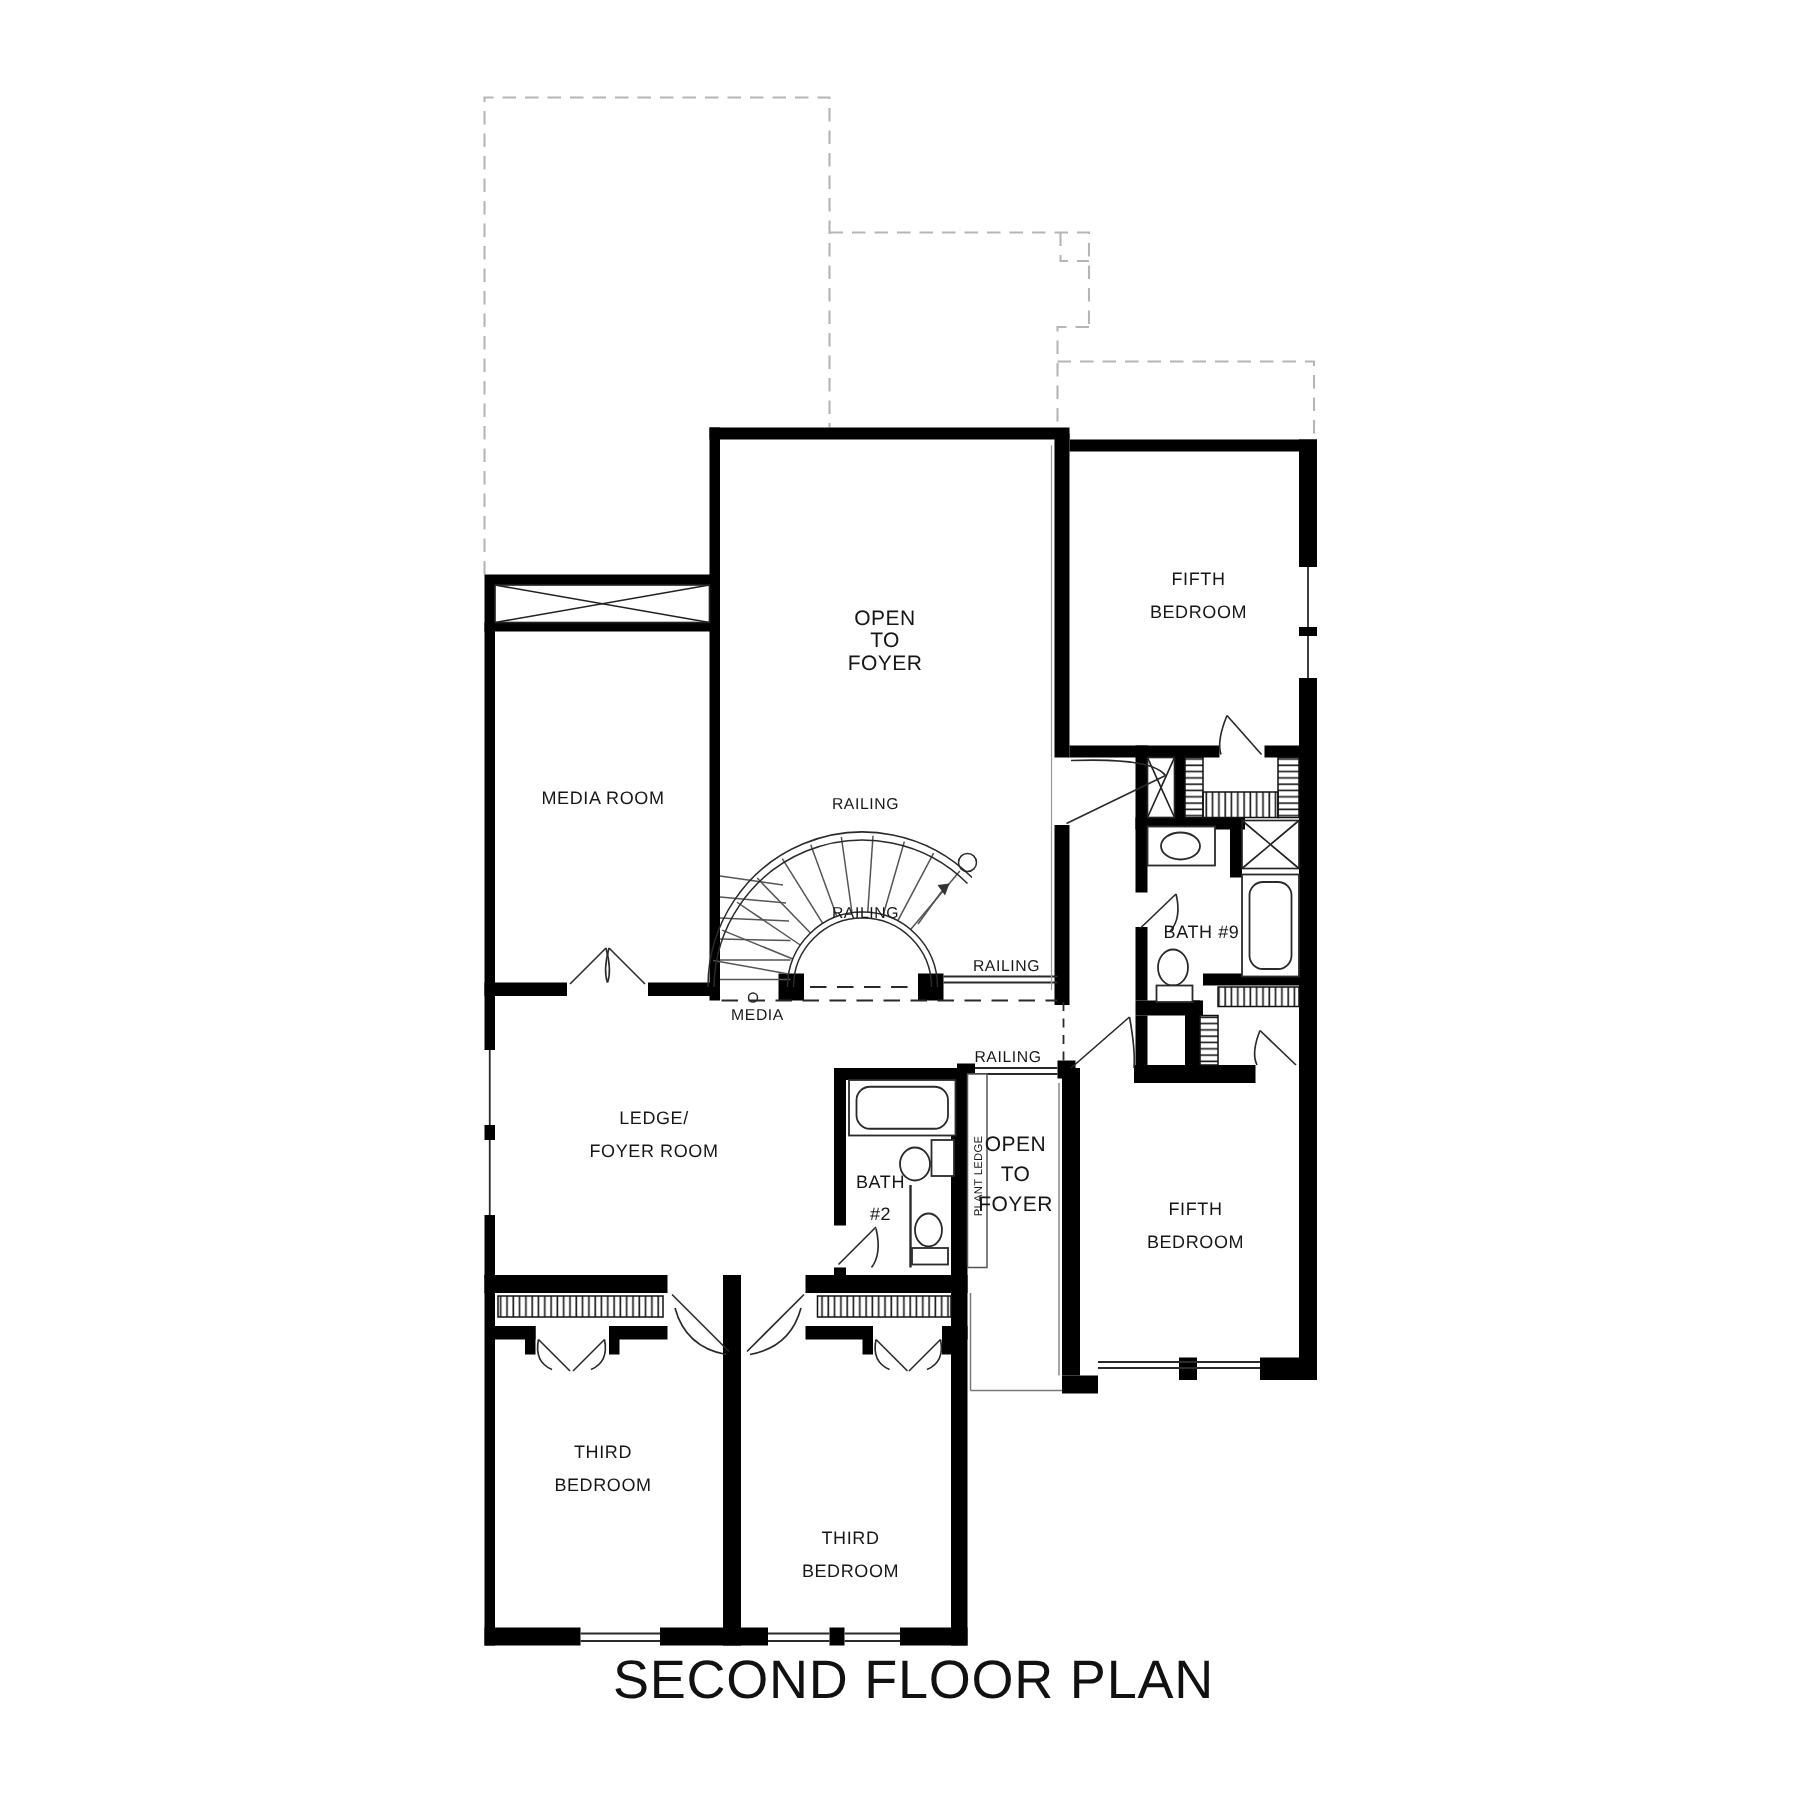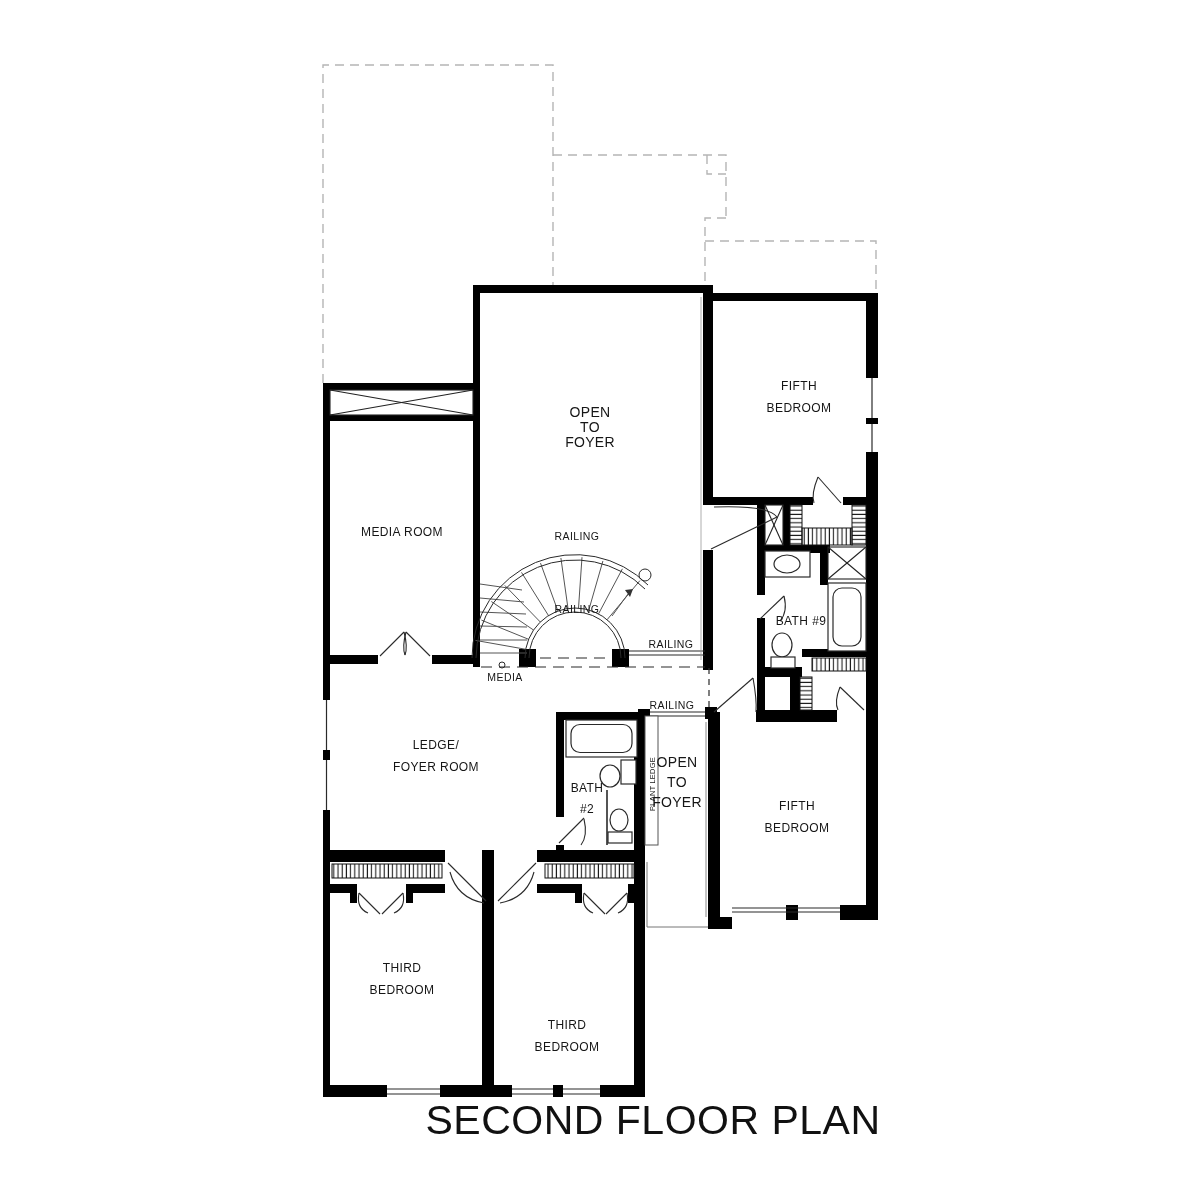--- a/index.html
+++ b/index.html
@@ -9,21 +9,21 @@
   .lbl{position:absolute;transform:translate(-50%,-50%);text-align:center;color:#161616;
        white-space:nowrap;}
   .lbl span{display:block;}
   .room{font-size:12px;line-height:20px;letter-spacing:.4px;}
   .room-tall span{line-height:22px;}
   .small{font-size:14px;line-height:15px;letter-spacing:.3px;}
   .foyer{font-size:14px;line-height:20px;letter-spacing:.3px;}
   .tiny{font-size:10.5px;letter-spacing:.4px;}
   .micro{font-size:7.5px;letter-spacing:.2px;transform:translate(-50%,-50%) rotate(-90deg);}
   #plan-title{position:absolute;left:609px;top:1120px;transform:translate(-50%,-50%);
-      font-size:41px;letter-spacing:.5px;color:#111;margin-left:44px;}
+      font-size:36px;letter-spacing:.5px;color:#111;}
 </style>
 </head>
 <body>
 
 <div id="stage">
 
 <svg id="plan-svg" width="1200" height="1200" viewBox="0 0 1200 1200">
   <defs>
     <pattern id="hatchV" width="4.2" height="12" patternUnits="userSpaceOnUse">
       <line x1="2" y1="0" x2="2" y2="12" stroke="#1c1c1c" stroke-width="1.1"></line>

